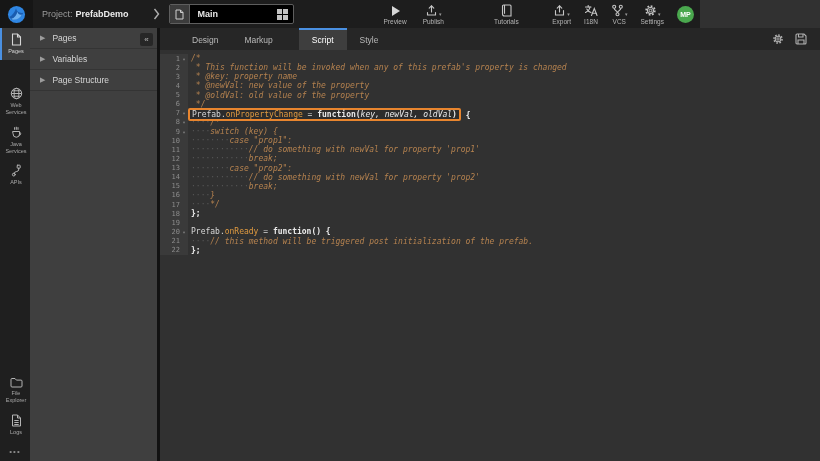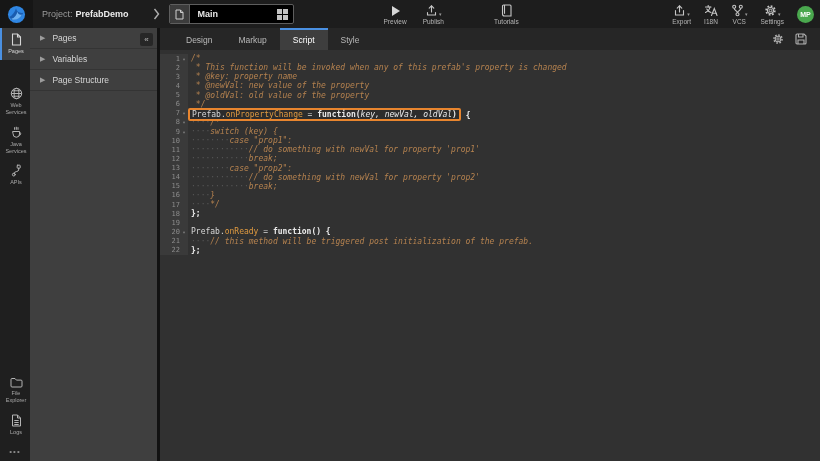--- a/index.html
+++ b/index.html
@@ -1,20 +1,20 @@
 <!DOCTYPE html>
 <html><head>
 <meta charset="utf-8">
 <style>
   * { box-sizing: border-box; margin: 0; padding: 0; }
   html,body { width:820px; height:461px; overflow:hidden; }
   body { font-family:"Liberation Sans", sans-serif; background:#313131; position:relative; }
 
   
-  .topbar { position:absolute; top:0; left:0; width:820px; height:28px; background:#1d1d1d;
+  .topbar { position:absolute; top:0; left:0; width:700px; height:28px; background:#1d1d1d;
             display:flex; align-items:center; z-index:5; }
   .logo-box { width:33px; height:28px; background:#161616; display:flex; align-items:center; justify-content:center; flex:none; }
   .project { margin-left:9px; font-size:9px; color:#9b9b9b; white-space:nowrap; }
   .project b { color:#ededed; font-weight:bold; margin-left:3px; }
   .crumb-chevron { margin-left:24px; display:flex; align-items:center; }
   .page-selector { margin-left:9px; width:125px; height:20px; border:1px solid #5e5e5e; border-radius:2px;
                    background:#000000; display:flex; align-items:center; overflow:hidden; }
   .page-icon-box { width:20px; height:100%; background:#3c3c3c; border-right:1px solid #5e5e5e;
                    display:flex; align-items:center; justify-content:center; flex:none; }
   .page-name { margin-left:8px; font-size:9px; font-weight:bold; color:#e8e8e8; flex:1; }
@@ -51,24 +51,24 @@
                border-bottom:1px solid #343434; cursor:pointer; }
   .panel-tri { color:#9c9c9c; font-size:7px; margin-right:7px; }
   .panel-label { font-size:8.5px; color:#d6d6d6; }
   .panel-collapse { position:absolute; top:5px; right:4px; width:13px; height:13px; background:#272727;
                     color:#bdbdbd; font-size:8px; display:flex; align-items:center; justify-content:center;
                     border-radius:2px; cursor:pointer; }
   .v-divider { position:absolute; top:28px; left:157px; width:3px; height:433px; background:#121212; z-index:4; }
 
   
   .editor { position:absolute; top:28px; left:160px; width:660px; height:433px; background:#313131; }
-  .tabbar { height:22px; background:#262626; display:flex; align-items:stretch; padding-left:13px; }
+  .tabbar { height:22px; background:#262626; display:flex; align-items:stretch; padding-left:19px; }
   .tab { padding:0 13px; display:flex; align-items:center; font-size:8.5px; color:#b9b9b9;
          border-top:2px solid transparent; cursor:pointer; }
-  .tab.active { background:#3e3e3e; color:#ffffff; border-top-color:#4a90e2; }
+  .tab.active { background:#3e3e3e; color:#ffffff; border-top-color:#4a90e2;margin-left:13px; }
   .ed-tools { margin-left:auto; display:flex; align-items:center; gap:11px; padding-right:13px; }
   .ed-tool { display:flex; cursor:pointer; }
 
   .ed-body { display:flex; padding-top:4px; font-family:"DejaVu Sans Mono", monospace; font-size:8px; }
   .gutter { width:28px; background:#3a3a3a; flex:none; }
   .gut-line { height:9.14px; display:flex; justify-content:flex-end; align-items:center; }
   .gut-num { color:#8c8c8c; font-size:7px; text-align:right; }
   .gut-fold { width:8px; font-size:5px; color:#8c8c8c; text-align:center; line-height:6px; }
   .code-area { flex:1; padding-left:3px; }
   .code-line { height:9.14px; white-space:pre; line-height:9.14px; overflow:visible; }

